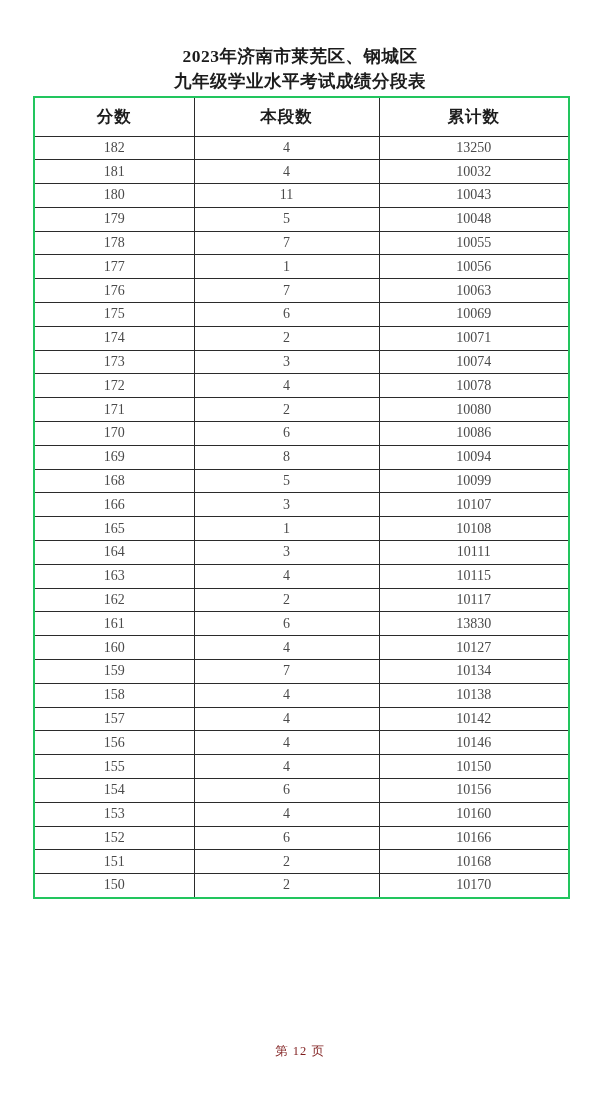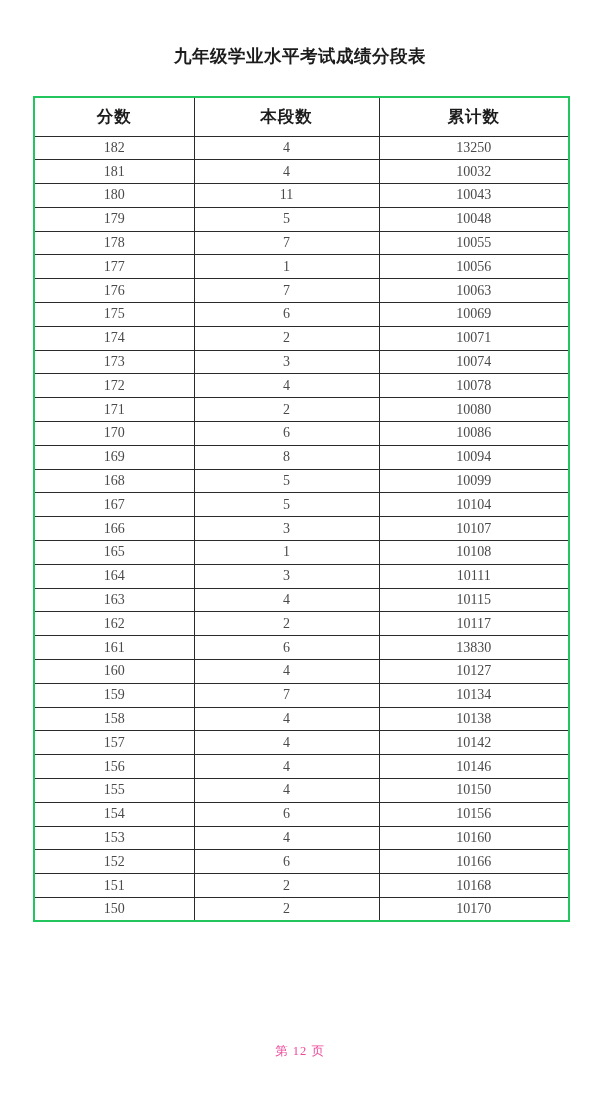--- a/index.html
+++ b/index.html
@@ -55,30 +55,31 @@
     color: #4a4a4a;
     line-height: 1;
   }
   .footer {
     position: absolute;
     top: 1043px;
     left: 0;
     width: 100%;
     text-align: center;
     font-size: 12.5px;
-    color: #ec4899;
+    color: #7f1d1d;
     letter-spacing: 1px;
   }
 </style>
 </head>
 <body>
 
 <div class="page">
 
   <div class="title-block">
+    <div class="title-line">2023年济南市莱芜区、钢城区</div>
     <div class="title-line">九年级学业水平考试成绩分段表</div>
   </div>
 
   <table class="score-table">
     <colgroup>
       <col style="width:160px">
       <col style="width:185px">
       <col style="width:190px">
     </colgroup>
     <thead>
@@ -158,25 +159,20 @@
           <td>169</td>
           <td>8</td>
           <td>10094</td>
         </tr>
         <tr>
           <td>168</td>
           <td>5</td>
           <td>10099</td>
         </tr>
         <tr>
-          <td>167</td>
-          <td>5</td>
-          <td>10104</td>
-        </tr>
-        <tr>
           <td>166</td>
           <td>3</td>
           <td>10107</td>
         </tr>
         <tr>
           <td>165</td>
           <td>1</td>
           <td>10108</td>
         </tr>
         <tr>

